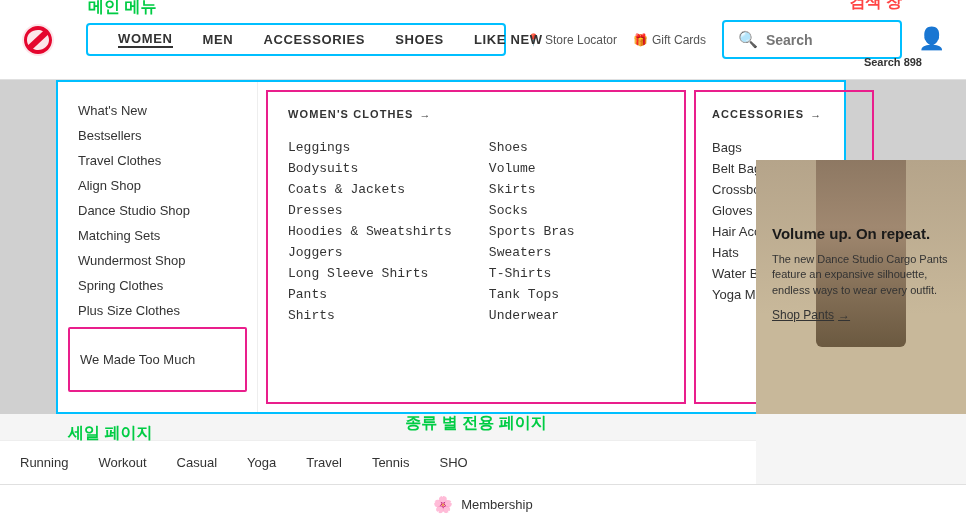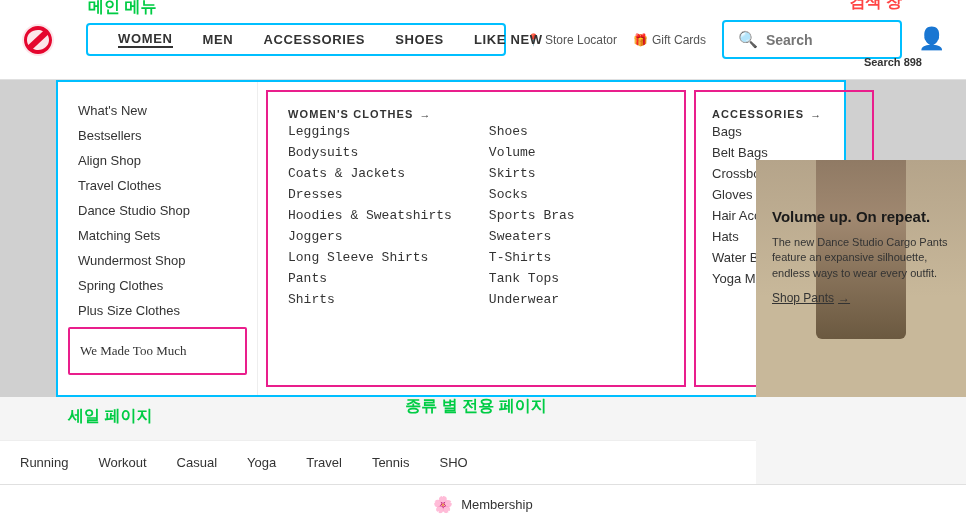--- a/index.html
+++ b/index.html
@@ -142,24 +142,23 @@
     }
     .left-nav-item {
       font-size: 13px;
       color: #333;
       padding: 5px 0;
       cursor: pointer;
       white-space: nowrap;
     }
     .left-nav-item.highlight {
       border: 2px solid #e91e8c;
-      padding: 14px 10px;
+      padding: 23px 10px;
       margin: 4px -10px;
       border-radius: 2px;
-      font-family: Liberation Serif, serif;
     }
     .sale-label {
       position: absolute;
       bottom: -32px;
       left: 10px;
       font-size: 16px;
       font-weight: 900;
       color: #00cc44;
       font-family: 'Arial Black', sans-serif;
     }
@@ -170,21 +169,21 @@
       min-width: 420px;
       border: 2px solid #e91e8c;
       margin: 8px;
       position: relative;
     }
     .section-title {
       font-size: 11px;
       font-weight: 700;
       letter-spacing: 0.1em;
       color: #333;
-      margin-bottom: 4px;
+      margin-bottom: 20px;
       display: flex;
       align-items: center;
       gap: 6px;
     }
     .clothes-columns {
       display: flex;
       gap: 37px;
       font-family: Liberation Mono, monospace;
     }
     .clothes-col {
@@ -362,22 +361,22 @@
     <div class="user-icon" style="font-size:22px;">👤</div>
   </div>
 </div>
 
 <div class="mega-menu-overlay">
   <div class="mega-menu">
 
     <div class="left-nav" style="position:relative;">
       <div class="left-nav-item">What's New</div>
       <div class="left-nav-item">Bestsellers</div>
+      <div class="left-nav-item">Travel Clothes</div>
       <div class="left-nav-item">Align Shop</div>
-      <div class="left-nav-item">Travel Clothes</div>
       <div class="left-nav-item">Dance Studio Shop</div>
       <div class="left-nav-item">Matching Sets</div>
       <div class="left-nav-item">Wundermost Shop</div>
       <div class="left-nav-item">Spring Clothes</div>
       <div class="left-nav-item">Plus Size Clothes</div>
       <div class="left-nav-item highlight">We Made Too Much</div>
       <span class="sale-label">세일 페이지</span>
     </div>
 
     <div style="display:flex; flex:1; position:relative;">

